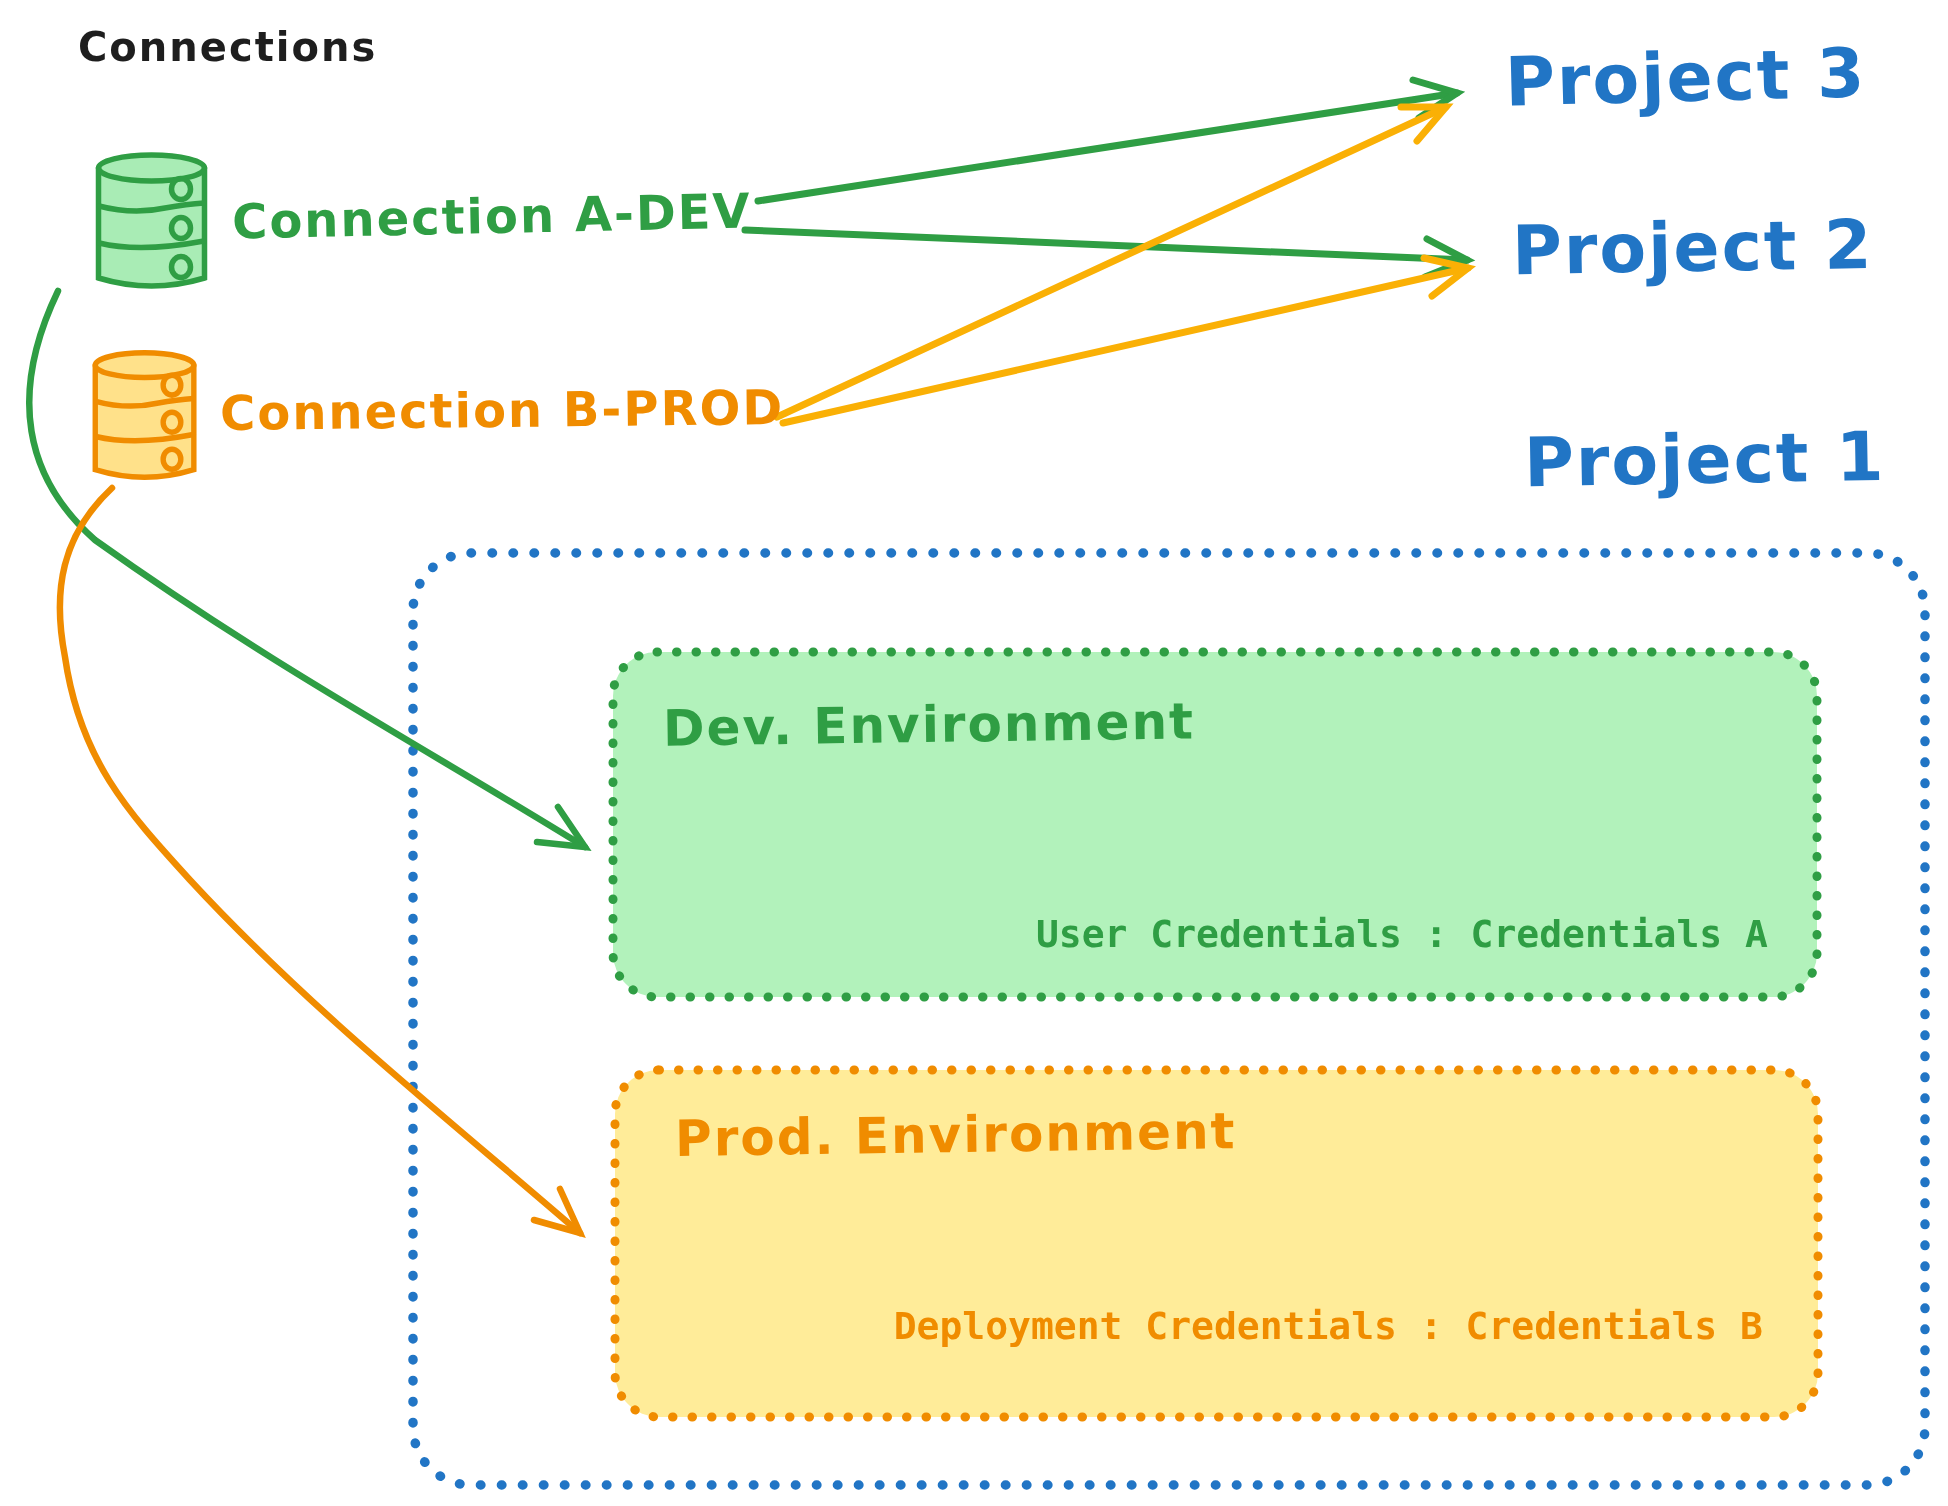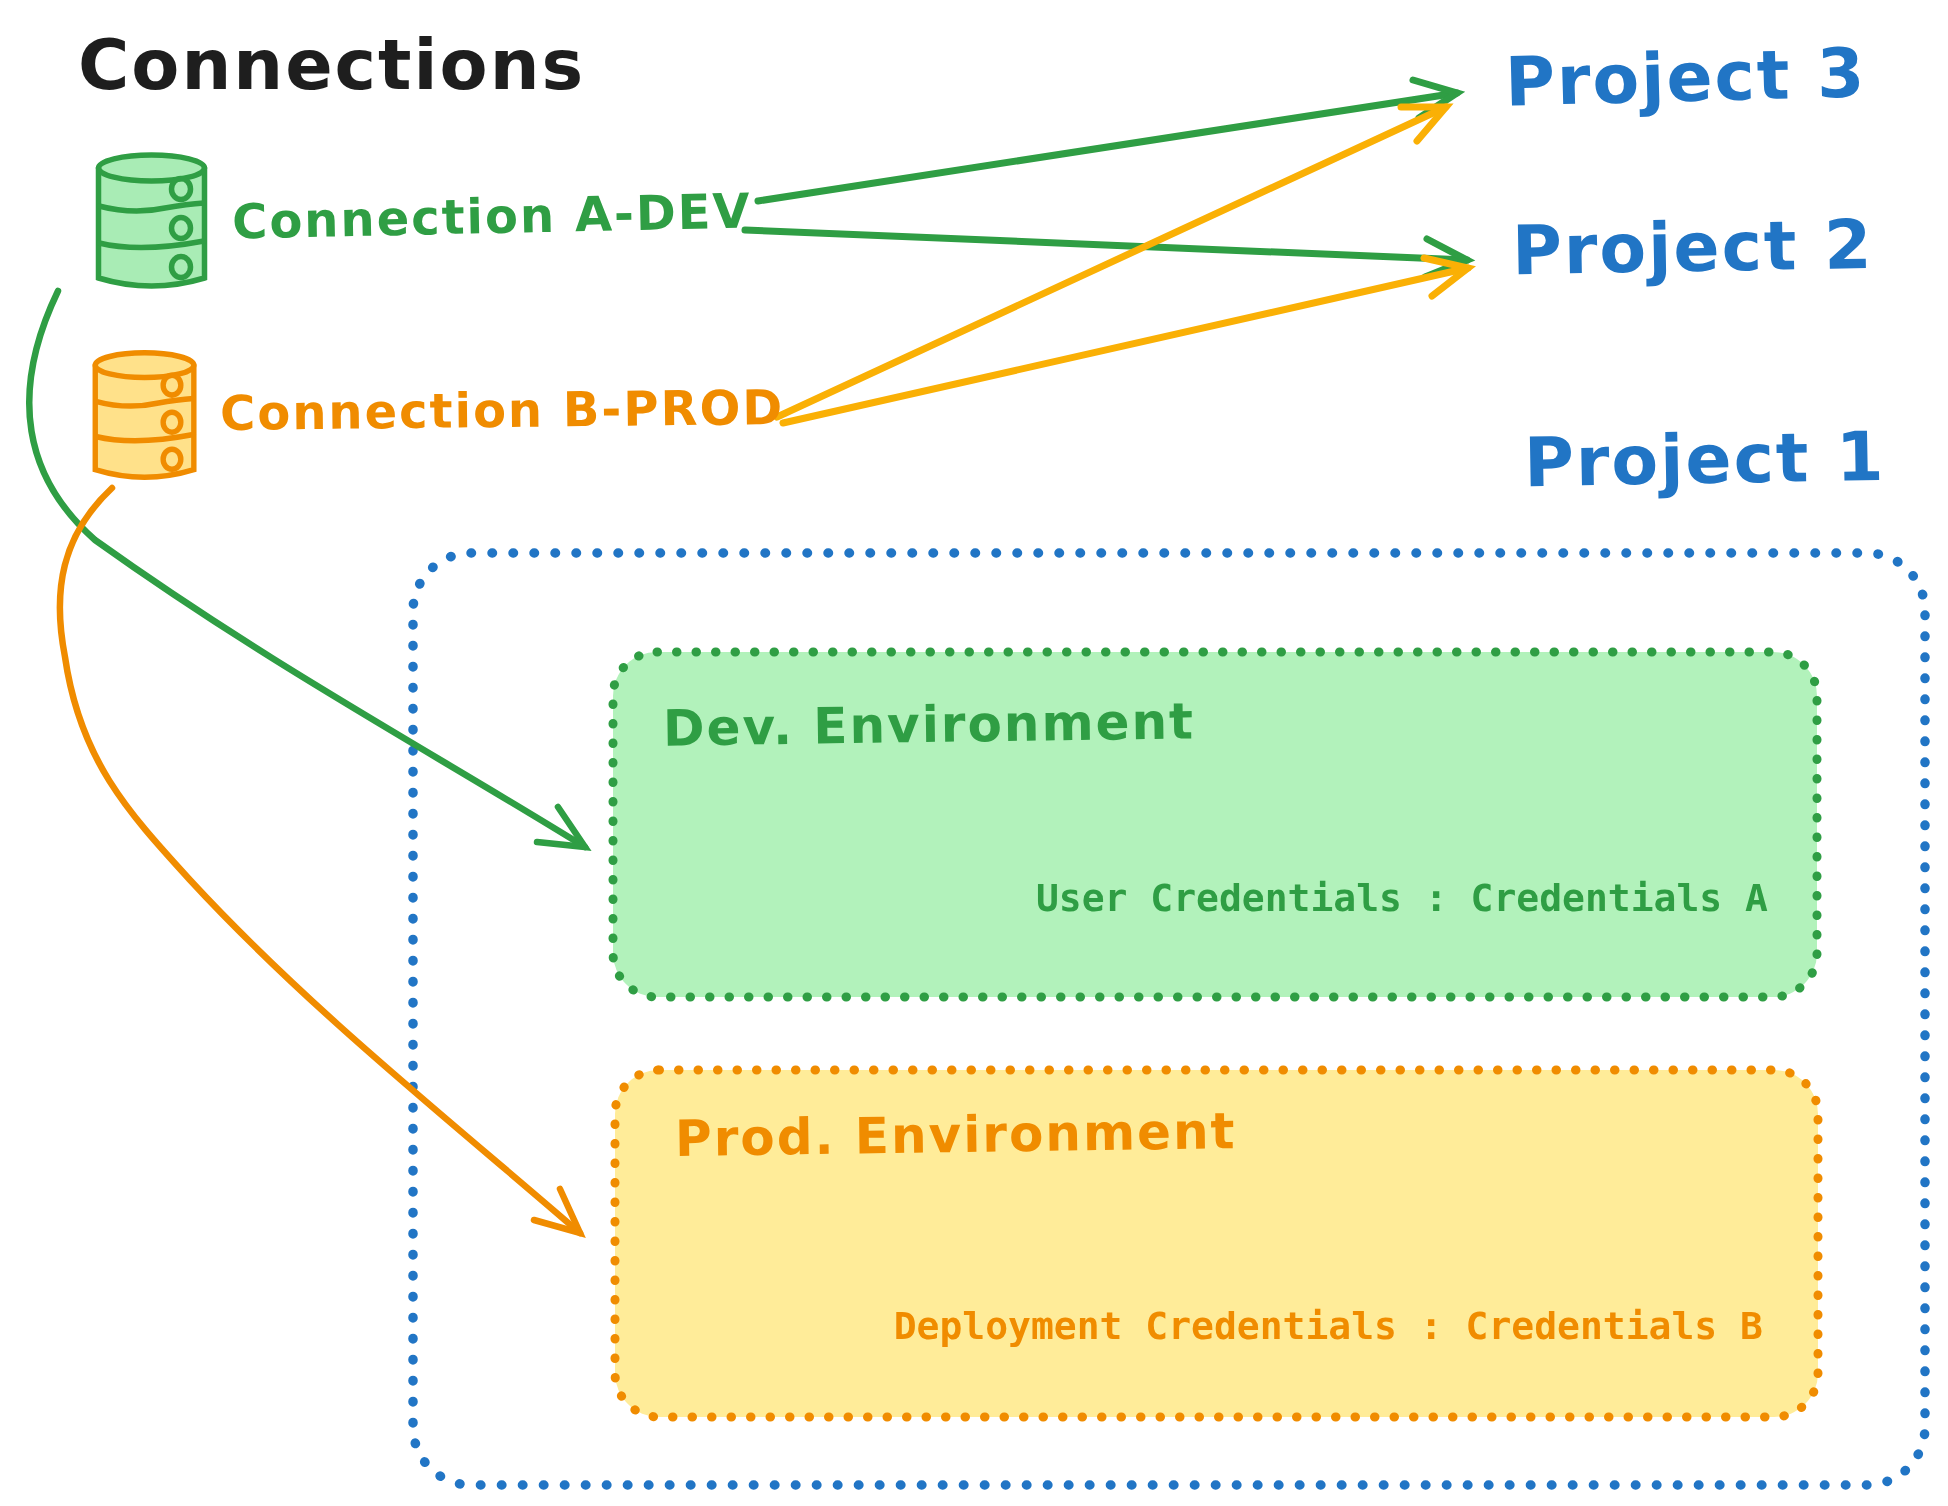--- a/index.html
+++ b/index.html
@@ -3,33 +3,33 @@
 <meta charset="utf-8">
 <style>
   html,body{margin:0;padding:0;}
   body{
     width:1948px;height:1506px;position:relative;background:#ffffff;
     font-family:"DejaVu Sans",sans-serif;overflow:hidden;
   }
   .abs{position:absolute;}
   .hand{font-weight:bold;letter-spacing:2px;white-space:nowrap;}
   .mono{font-family:"DejaVu Sans Mono",monospace;font-weight:bold;white-space:nowrap;}
-  #diagram-title{left:78px;top:24px;font-size:70px;color:var(--ink);}
+  #diagram-title{left:78px;top:24px;font-size:40px;color:var(--ink);}
   .conn-label{font-size:48px;}
   #label-a-dev{left:232px;top:188px;color:var(--green);transform:rotate(-1.2deg);}
   #label-b-prod{left:220px;top:382px;color:var(--orange);transform:rotate(-0.6deg);}
   .project-label{font-size:68px;color:var(--blue);}
   #project-3{left:1505px;top:38px;transform:rotate(-1.5deg);}
   #project-2{left:1512px;top:208px;transform:rotate(-1deg);}
   #project-1{left:1524px;top:420px;transform:rotate(-1deg);}
   .env-label{font-size:50px;}
   #dev-env-label{left:663px;top:696px;color:var(--green);transform:rotate(-0.8deg);}
   #prod-env-label{left:675px;top:1106px;color:var(--orange);transform:rotate(-0.8deg);}
   .cred-label{font-size:38px;}
-  #dev-cred{right:180px;top:876px;color:var(--green);}
+  #dev-cred{right:180px;top:912px;color:var(--green);}
   #prod-cred{right:185px;top:1304px;color:var(--orange);}
   svg{display:block;}
 </style>
 </head>
 <body>
 
 <svg class="abs" style="left:0;top:0" width="1948" height="1506" viewBox="0 0 1948 1506">
 
   <rect x="413" y="553" width="1512" height="932" rx="58" fill="none" style="stroke:var(--blue)" stroke-width="9.5" stroke-dasharray="0.5 20.5" stroke-linecap="round"></rect>
 

